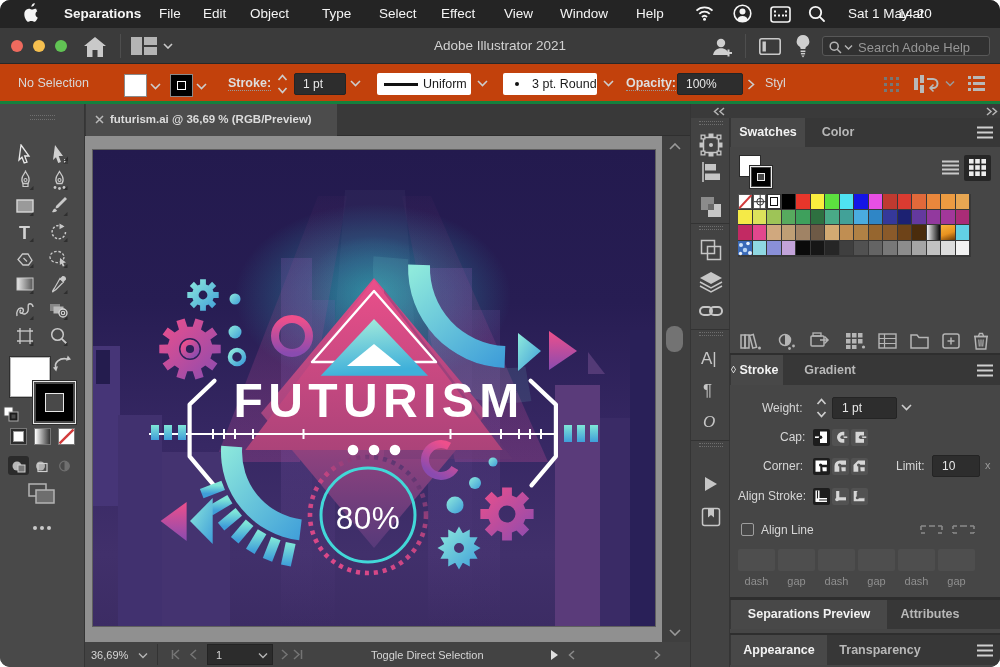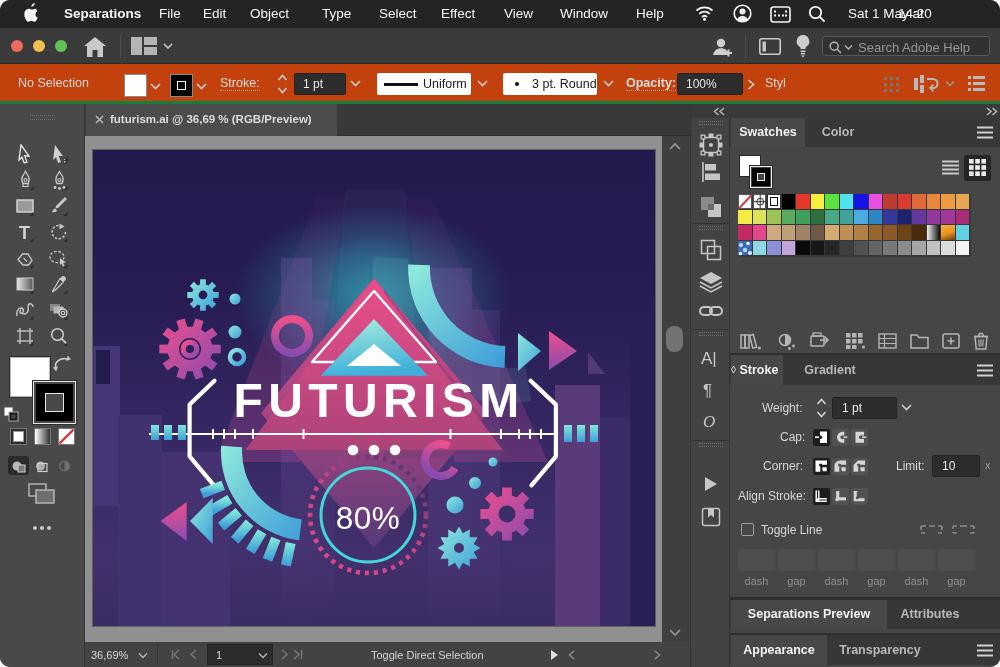--- a/index.html
+++ b/index.html
@@ -97,20 +97,21 @@
       </svg>
     <div class="abs" style="left:120px;top:6px;width:1px;height:24px;background:#4e4e4e"></div>
     <svg class="abs" style="left:131px;top:9px" width="26" height="18" viewBox="0 0 26 18">
         <rect x="0" y="0" width="11" height="18" fill="#b4b4b4"></rect>
         <rect x="13" y="0" width="13" height="8" fill="#b4b4b4"></rect>
         <rect x="13" y="10" width="13" height="8" fill="#b4b4b4"></rect>
       </svg>
     <svg class="abs" style="left:163px;top:15px" width="10" height="6" viewBox="0 0 10 6">
         <path d="M1 1 L5 5 L9 1" fill="none" stroke="#c9c9c9" stroke-width="1.6"></path>
       </svg>
+    <div class="abs" style="left:0;top:10px;width:1000px;text-align:center;color:#d2d2d2;font-size:13.5px">Adobe Illustrator 2021</div>
     <svg class="abs" style="left:711px;top:8px" width="24" height="22" viewBox="0 0 24 22">
         <circle cx="10" cy="7" r="4.2" fill="#cfcfcf"></circle>
         <path d="M2 19c.9-4.5 3.8-6.8 8-6.8s7.1 2.3 8 6.8z" fill="#cfcfcf"></path>
         <path d="M17.5 13.5 v7 M14 17 h7" stroke="#cfcfcf" stroke-width="2"></path>
       </svg>
     <div class="abs" style="left:745px;top:6px;width:1px;height:24px;background:#4e4e4e"></div>
     <svg class="abs" style="left:759px;top:10px" width="22" height="17" viewBox="0 0 22 17">
         <rect x="0.8" y="0.8" width="20.4" height="15.4" rx="2" fill="none" stroke="#c9c9c9" stroke-width="1.6"></rect>
         <rect x="3.5" y="3.5" width="3.4" height="10" fill="#c9c9c9"></rect>
       </svg>
@@ -136,21 +137,21 @@
     <div class="abs" style="left:124px;top:10px;width:23px;height:23px;background:#fff;border:1px solid #8a8a8a"></div>
     <svg class="abs" style="left:150px;top:19px" width="11" height="7" viewBox="0 0 11 7">
         <path d="M1 1 L5.5 5.5 L10 1" fill="none" stroke="#cdcdcd" stroke-width="1.6"></path>
       </svg>
     <div class="abs" style="left:170px;top:10px;width:23px;height:23px;background:#000;border:1px solid #8a8a8a">
       <div class="abs" style="left:6px;top:6px;width:9px;height:9px;border:1.5px solid #fff"></div>
     </div>
     <svg class="abs" style="left:196px;top:19px" width="11" height="7" viewBox="0 0 11 7">
         <path d="M1 1 L5.5 5.5 L10 1" fill="none" stroke="#cdcdcd" stroke-width="1.6"></path>
       </svg>
-    <span class="abs" style="left:220px;top:12px;font-weight:normal;border-bottom:1px dotted #9a9a9a">Stroke:</span>
+    <span class="abs" style="left:228px;top:12px;font-weight:bold;border-bottom:1px dotted #9a9a9a">Stroke:</span>
     <svg class="abs" style="left:276px;top:9px" width="13" height="22" viewBox="0 0 13 22">
         <path d="M2.5 7 L6.5 2.5 L10.5 7" fill="none" stroke="#cdcdcd" stroke-width="1.7"></path>
         <path d="M2.5 15 L6.5 19.5 L10.5 15" fill="none" stroke="#cdcdcd" stroke-width="1.7"></path>
       </svg>
     <div class="darkfield" style="left:294px;top:9px;width:52px;height:22px;line-height:21px;padding-left:8px">1 pt</div>
     <svg class="abs" style="left:350px;top:16px" width="11" height="7" viewBox="0 0 11 7">
         <path d="M1 1 L5.5 5.5 L10 1" fill="none" stroke="#cdcdcd" stroke-width="1.6"></path>
       </svg>
     <div class="whitebtn" style="left:377px;top:9px;width:94px;height:22px;line-height:22px">
       <div class="abs" style="left:7px;top:10px;width:34px;height:2.5px;background:#111"></div>
@@ -905,21 +906,21 @@
           </svg>
         </div>
 <div class="abs" style="left:121px;top:103px;width:17px;height:17px;background:#525252;border-radius:2px">
           <svg width="17" height="17" style="position:absolute">
             <path d="M4.5 3 V11.5 H13.5" stroke="#d6d6d6" stroke-width="3.6" fill="none"></path>
             <path d="M6.3 4 V9.8 H13.5" stroke="#525252" stroke-width="1.1" fill="none"></path>
             <circle cx="6.3" cy="9.8" r="1.5" fill="#525252"></circle>
           </svg>
         </div>
 <div class="abs" style="left:11px;top:138px;width:13px;height:13px;border:1px solid #9e9e9e;border-radius:2px"></div>
-<span class="abs" style="left:31px;top:138px">Toggle Line</span>
+<span class="abs" style="left:31px;top:138px">Align Line</span>
 <div class="abs" style="left:189px;top:136px;width:25px;height:18px">
           <svg width="25" height="18" style="position:absolute">
             <g stroke="#8a8a8a" stroke-width="1.6" fill="none">
               <path d="M2 5 h5 M10 5 h6 M19 5 h4 M2 5 v4 M23 5 v4 M2 12 h4 M19 12 h4"></path>
             </g>
           </svg>
         </div>
 <div class="abs" style="left:221px;top:136px;width:25px;height:18px">
           <svg width="25" height="18" style="position:absolute">
             <g stroke="#8a8a8a" stroke-width="1.6" fill="none">

